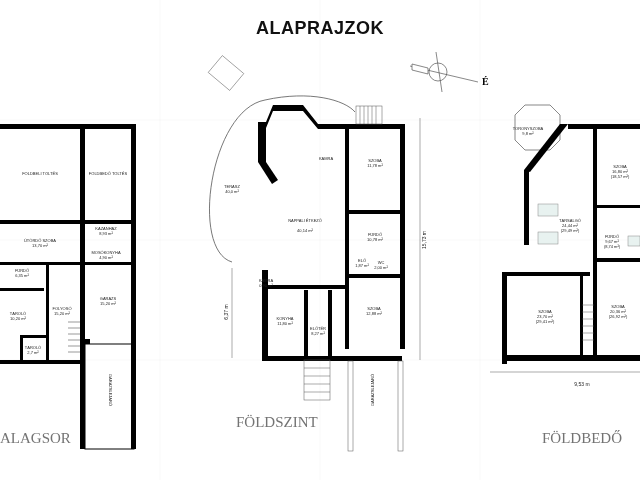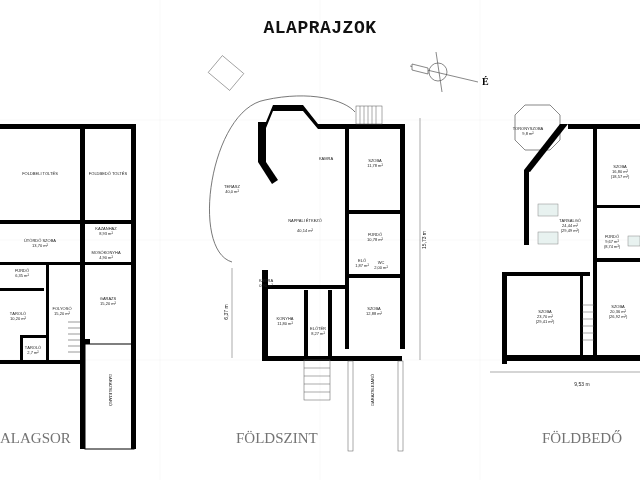--- a/index.html
+++ b/index.html
@@ -1,17 +1,17 @@
 <!DOCTYPE html>
 <html><head>
 <meta charset="utf-8">
 <style>
   html, body { margin: 0; padding: 0; background: #ffffff; }
   body { width: 640px; height: 480px; position: relative; overflow: hidden; font-family: "Liberation Serif", serif; }
-  .title { position: absolute; left: 0; width: 640px; top: 18px; text-align: center; font-weight: bold; font-size: 18px; letter-spacing: 0.5px; color: #111; font-family: Liberation Mono, monospace; }
+  .title { position: absolute; left: 0; width: 640px; top: 18px; text-align: center; font-weight: bold; font-size: 18px; letter-spacing: 0.5px; color: #111; font-family: Liberation Sans, sans-serif; }
   .floor-label { position: absolute; font-weight: normal; font-size: 15px; color: #737373; font-family: "Liberation Serif", serif; }
   svg { position: absolute; left: 0; top: 0; }
   .room { font-family: "Liberation Sans", sans-serif; font-size: 4px; fill: #222; text-anchor: middle; }
   .dim { font-family: "Liberation Sans", sans-serif; font-size: 5px; fill: #222; text-anchor: middle; }
   .compass-label { position: absolute; left: 482px; top: 76px; font-weight: bold; font-size: 10px; font-family: "Liberation Serif", serif; }
 </style>
 </head>
 <body>
 
 <div class="title">ALAPRAJZOK</div>
@@ -185,14 +185,14 @@
     <text class="room" x="545" y="318">23,70 m²</text>
     <text class="room" x="545" y="323">(29,41 m²)</text>
     <text class="room" x="618" y="308">SZOBA</text>
     <text class="room" x="618" y="313">20,36 m²</text>
     <text class="room" x="618" y="318">(26,92 m²)</text>
     <text class="dim" x="582" y="386">9,53 m</text>
   </g>
 </svg>
 
 <div class="floor-label" style="left:0px; top:430px;">ALAGSOR</div>
-<div class="floor-label" style="left:236px; top:430px;">FÖLDSZINT</div>
+<div class="floor-label" style="left:236px; top:414px;">FÖLDSZINT</div>
 <div class="floor-label" style="left:542px; top:430px;">FÖLDBEDŐ</div>
 
 </body></html>

